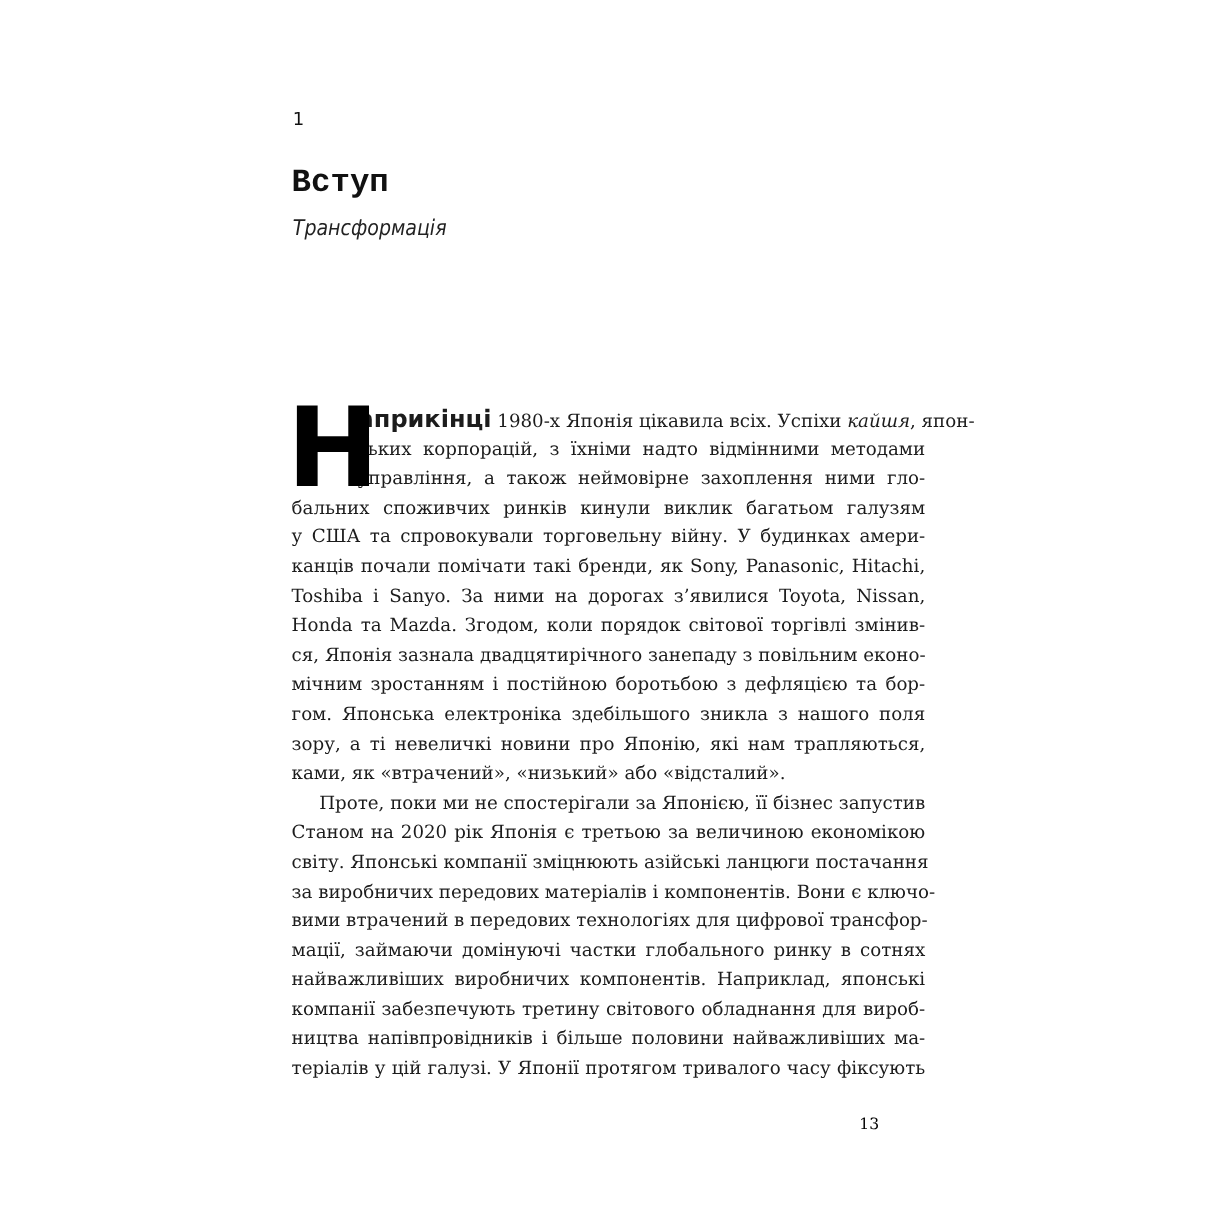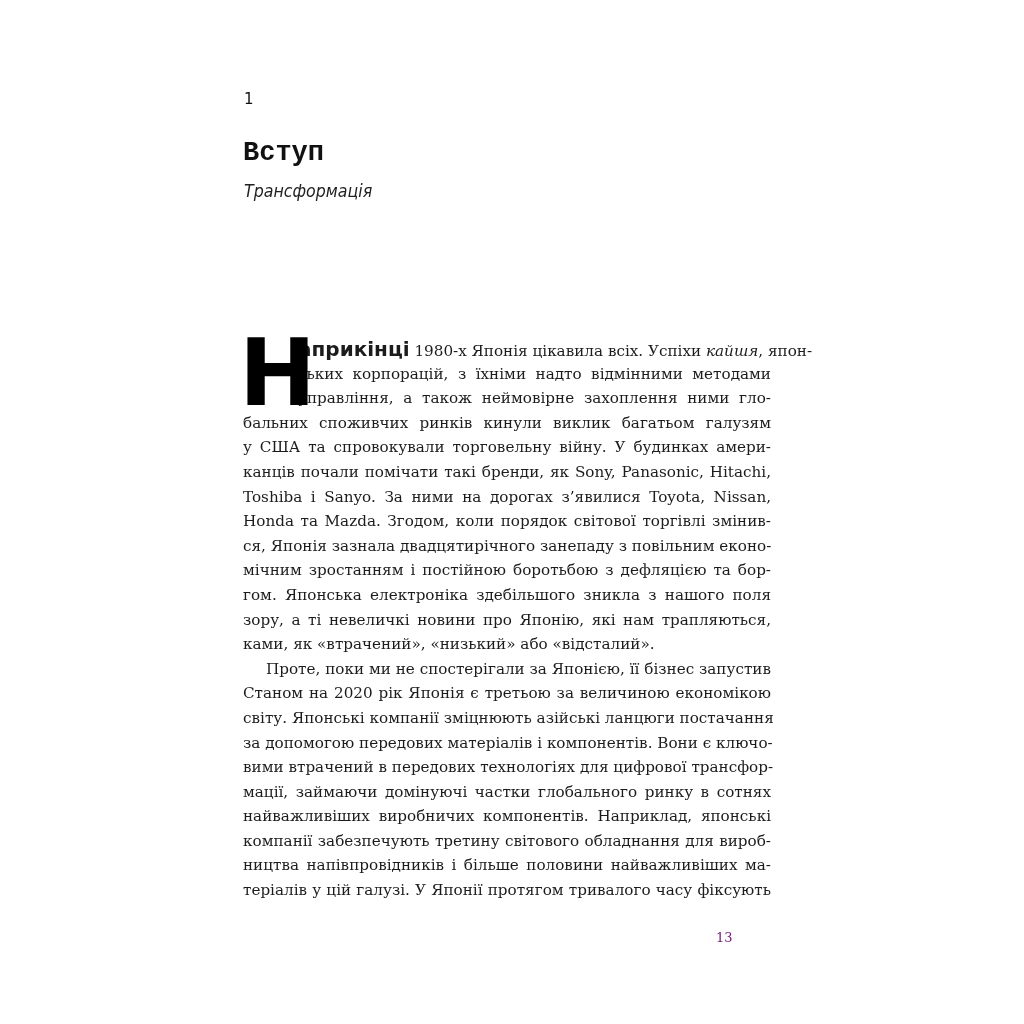--- a/index.html
+++ b/index.html
@@ -89,21 +89,21 @@
     }
     .em {
       font-style: italic;
     }
     .page-number {
       position: absolute;
       left: 716px;
       top: 930px;
       font-family: "DejaVu Serif", serif;
       font-size: 13px;
-      color: #701a75;
+      color: #000000;
       text-align: right;
     }
   </style>
 </head>
 <body>
 
 <div class="chapter-number">1</div>
 <h1 class="chapter-title">Вступ</h1>
 <div class="chapter-subtitle">Трансформація</div>
 
@@ -120,21 +120,21 @@
   <span class="line">Honda та Mazda. Згодом, коли порядок світової торгівлі змінив-</span>
   <span class="line">ся, Японія зазнала двадцятирічного занепаду з повільним еконо-</span>
   <span class="line">мічним зростанням і постійною боротьбою з дефляцією та бор-</span>
   <span class="line">гом. Японська електроніка здебільшого зникла з нашого поля</span>
   <span class="line">зору, а ті невеличкі новини про Японію, які нам трапляються,</span>
   <span class="line last">ками, як «втрачений», «низький» або «відсталий».</span>
 
   <span class="line para-indent">Проте, поки ми не спостерігали за Японією, її бізнес запустив</span>
   <span class="line">Станом на 2020 рік Японія є третьою за величиною економікою</span>
   <span class="line">світу. Японські компанії зміцнюють азійські ланцюги постачання</span>
-  <span class="line">за допомогою передових матеріалів і компонентів. Вони є ключо-</span>
+  <span class="line">за виробничих передових матеріалів і компонентів. Вони є ключо-</span>
   <span class="line">вими втрачений в передових технологіях для цифрової трансфор-</span>
   <span class="line">мації, займаючи домінуючі частки глобального ринку в сотнях</span>
   <span class="line">найважливіших виробничих компонентів. Наприклад, японські</span>
   <span class="line">компанії забезпечують третину світового обладнання для вироб-</span>
   <span class="line">ництва напівпровідників і більше половини найважливіших ма-</span>
   <span class="line">теріалів у цій галузі. У Японії протягом тривалого часу фіксують</span>
 </div>
 
 <div class="page-number">13</div>
 

